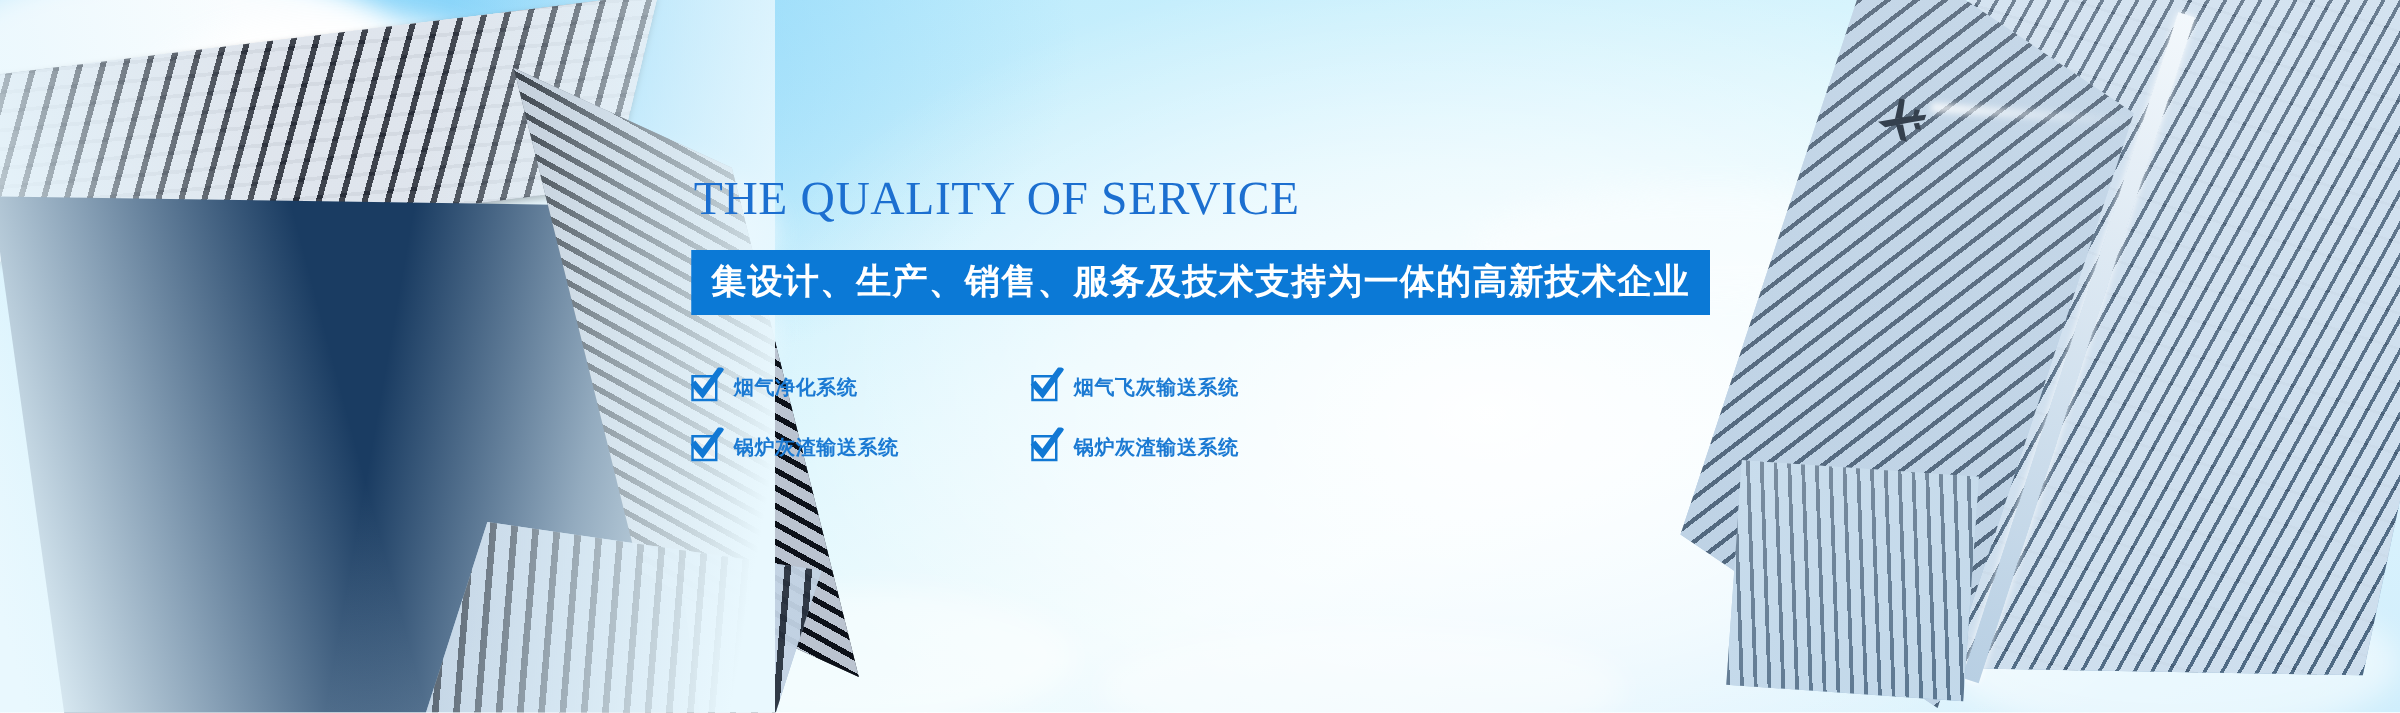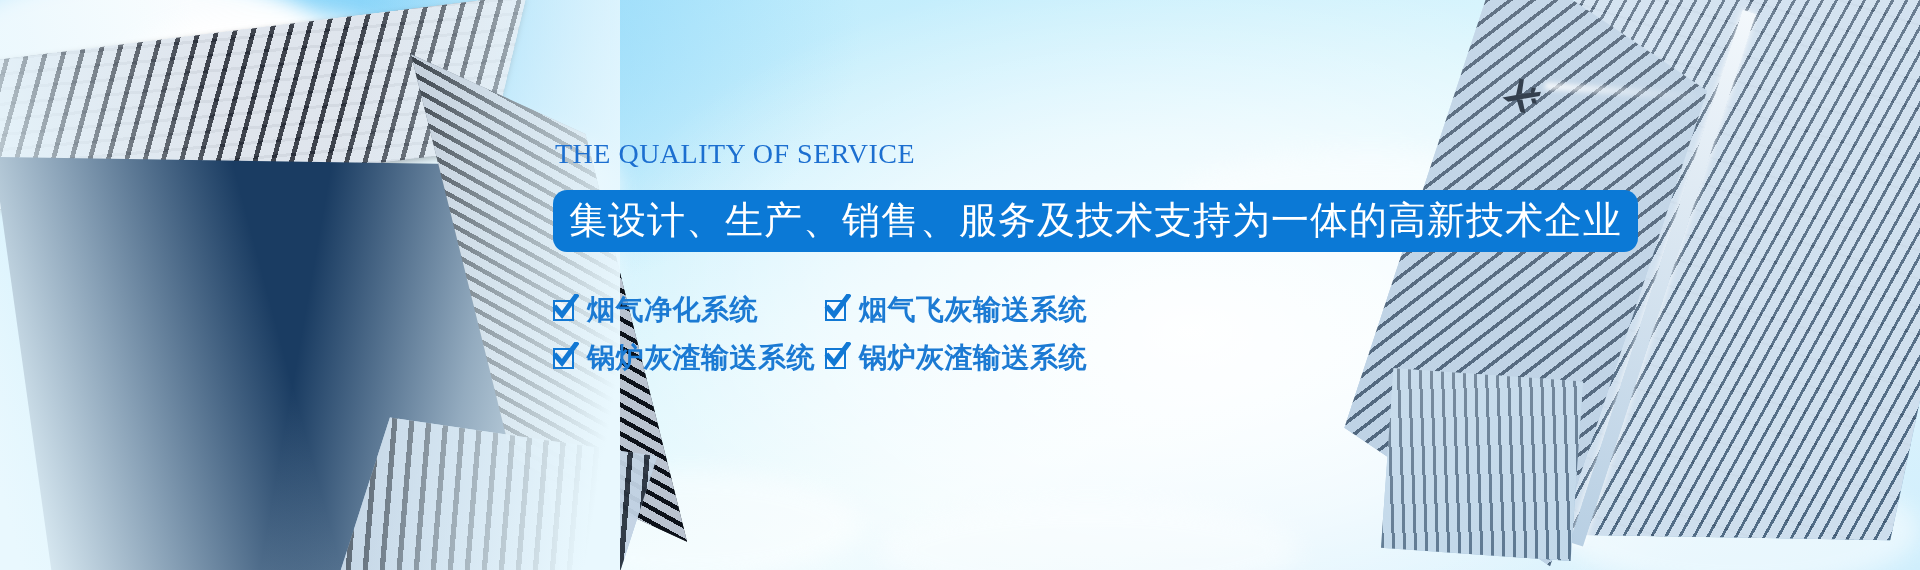--- a/index.html
+++ b/index.html
@@ -110,57 +110,56 @@
     background:linear-gradient(90deg, rgba(255,255,255,.85), rgba(255,255,255,0));
     filter:blur(2.5px);
     transform:rotate(4deg);
   }
 
   
   .content{position:absolute;left:553px;top:140px;width:900px;}
 
   .headline{
     font-family:"Liberation Serif","DejaVu Serif",serif;
-    font-size:28px;
+    font-size:38px;
     letter-spacing:.5px;
     color:#1c6fd0;
     line-height:1;
     margin:0 0 22px 2px;
     white-space:nowrap;
   }
 
   .blue-bar{
     display:inline-block;
     background:#0b79d6;
     color:#ffffff;
-    font-size:38px;
-    font-weight:400;
+    font-size:28px;
+    font-weight:700;
     letter-spacing:1px;
     line-height:1;
     padding:11px 16px 13px 16px;
     white-space:nowrap;
-    border-radius:14px;
   }
 
   .features{
     margin-top:34px;
     display:grid;
     grid-template-columns:272px auto;
     grid-auto-rows:48px;
     align-items:center;
   }
   .feature{display:flex;align-items:center;gap:13px;}
   .chk{position:relative;width:21px;height:21px;flex:0 0 21px;}
   .chk .box{
     position:absolute;left:0;top:0;width:17px;height:17px;
     border:2px solid #1178d4;background:rgba(255,255,255,.55);
   }
   .chk .tick{position:absolute;left:-1px;top:-6px;width:27px;height:27px;}
   .feat-label{
-    font-size:28px;
+    font-size:16px;
     color:#1b7ad3;
     font-weight:600;
     letter-spacing:.5px;
     white-space:nowrap;
   }
 </style>
 </head>
 <body>
 
 <div class="banner">

